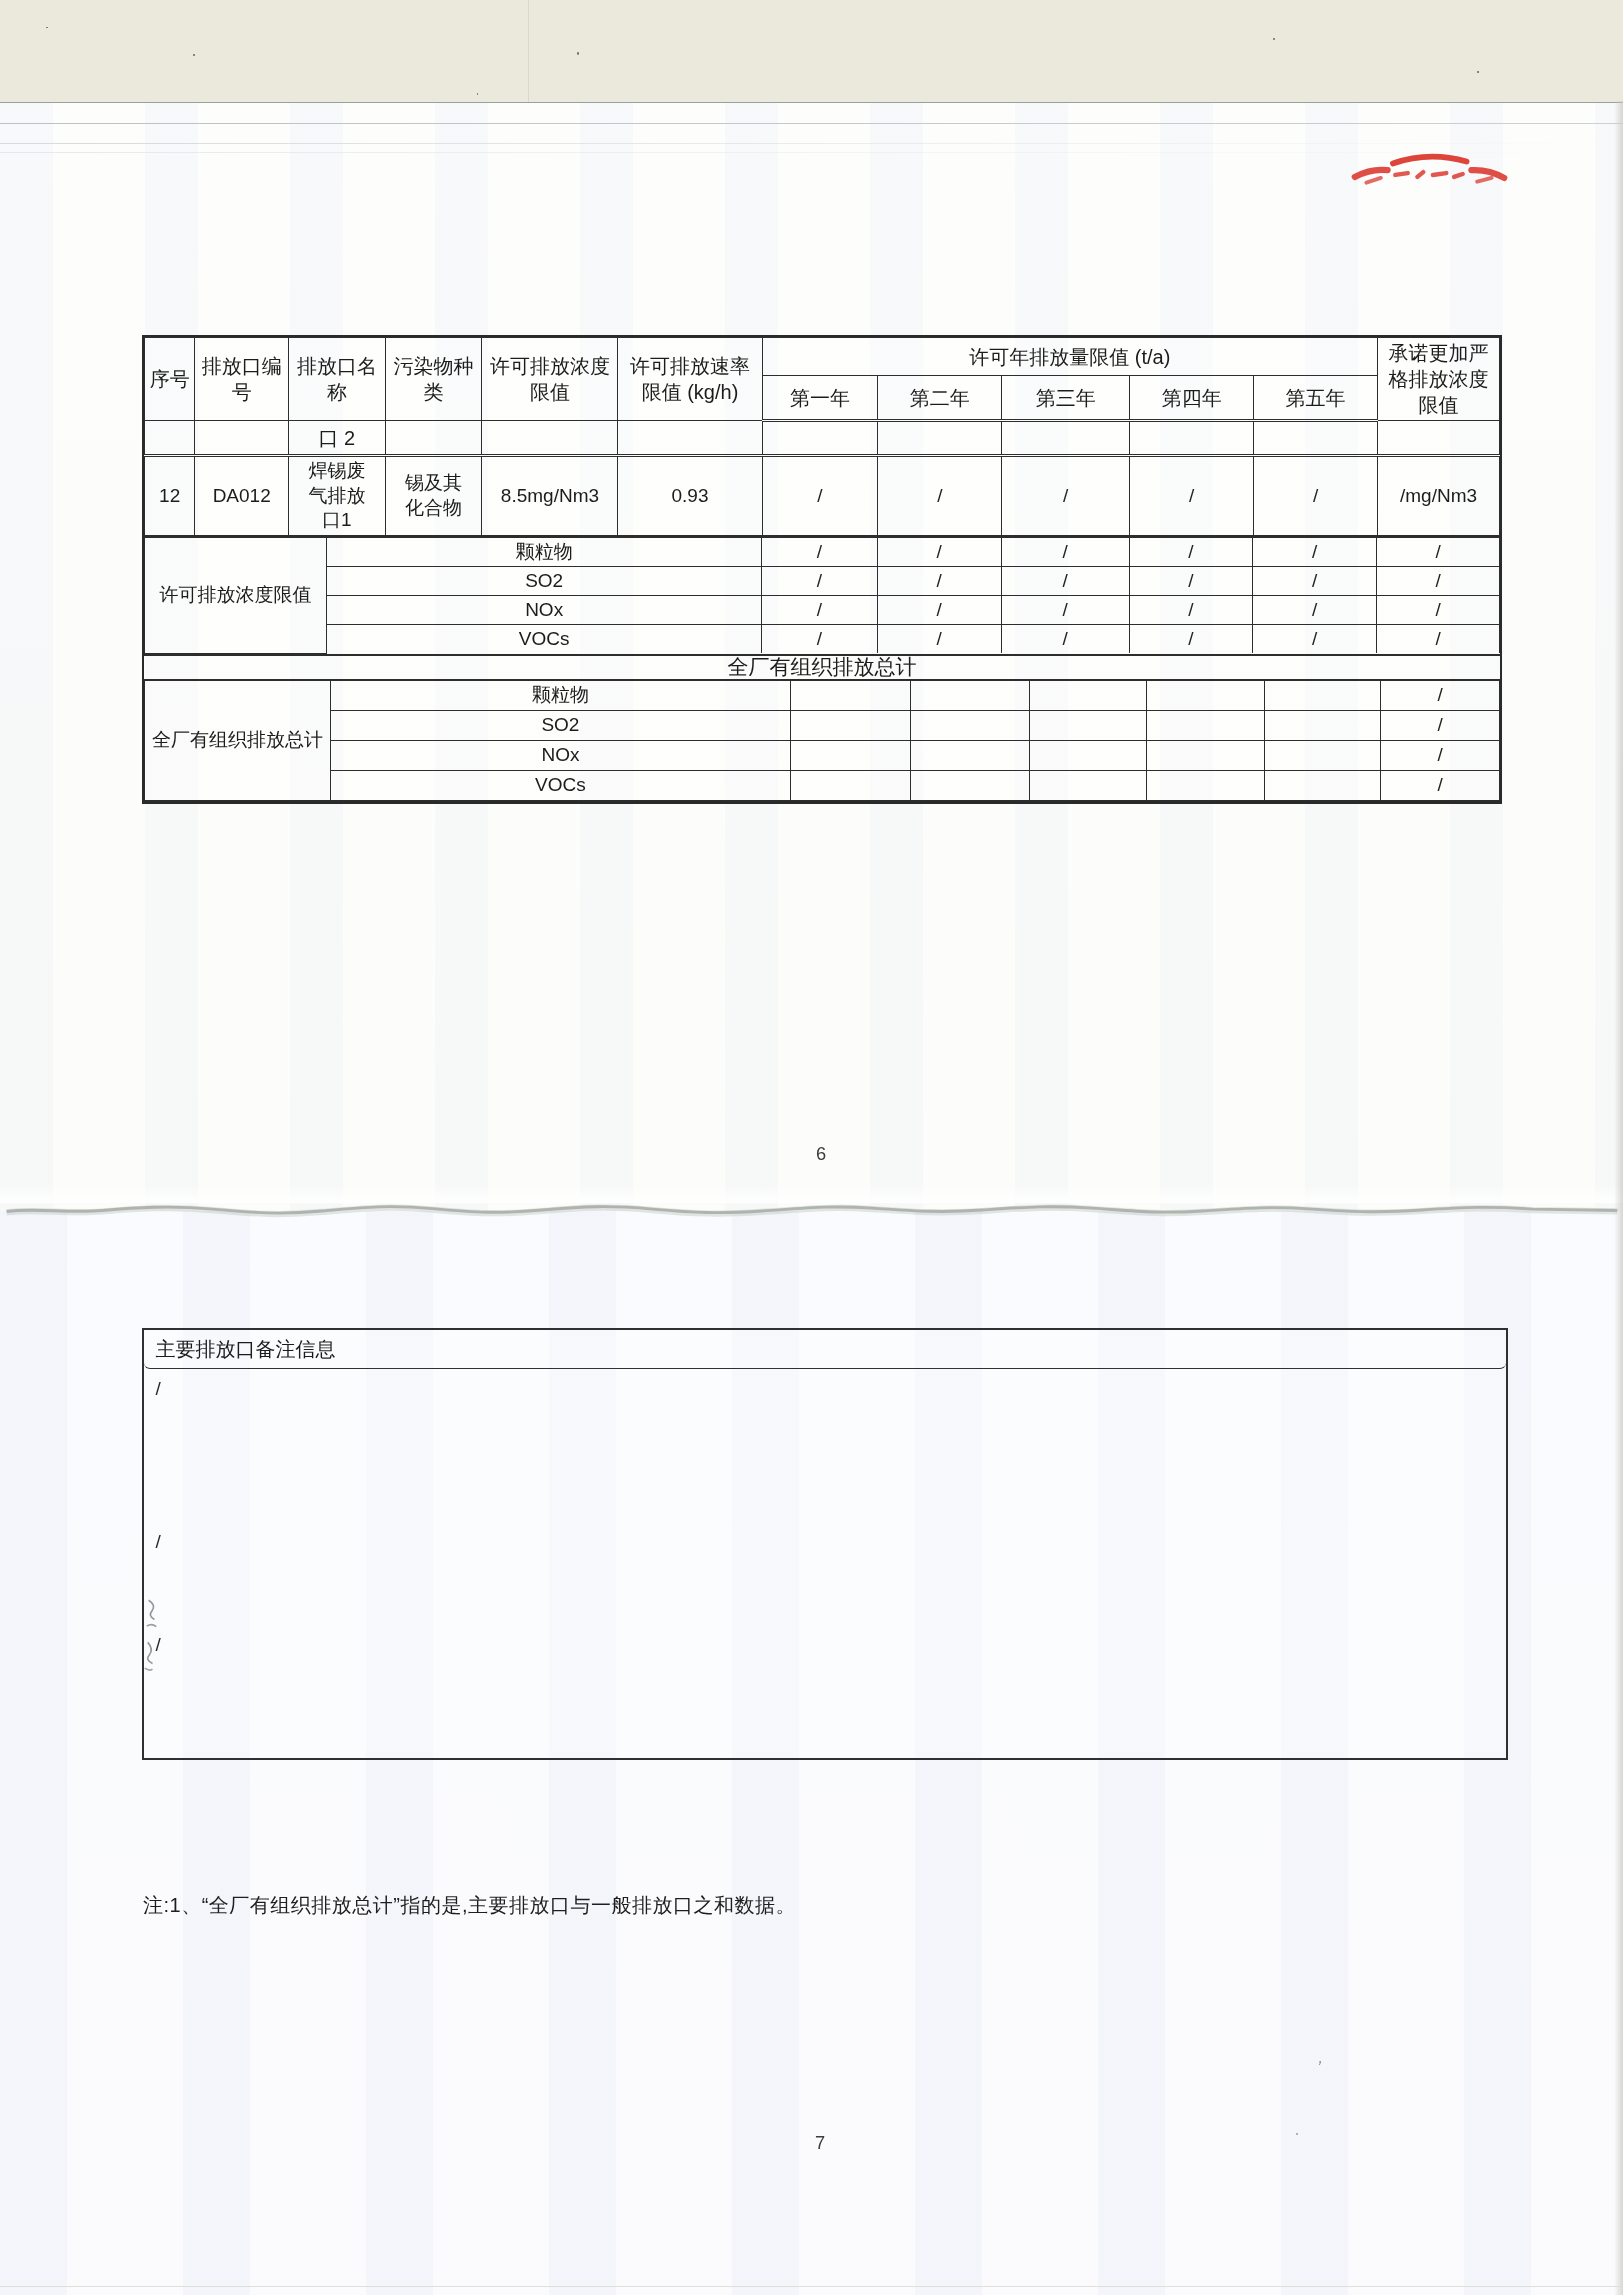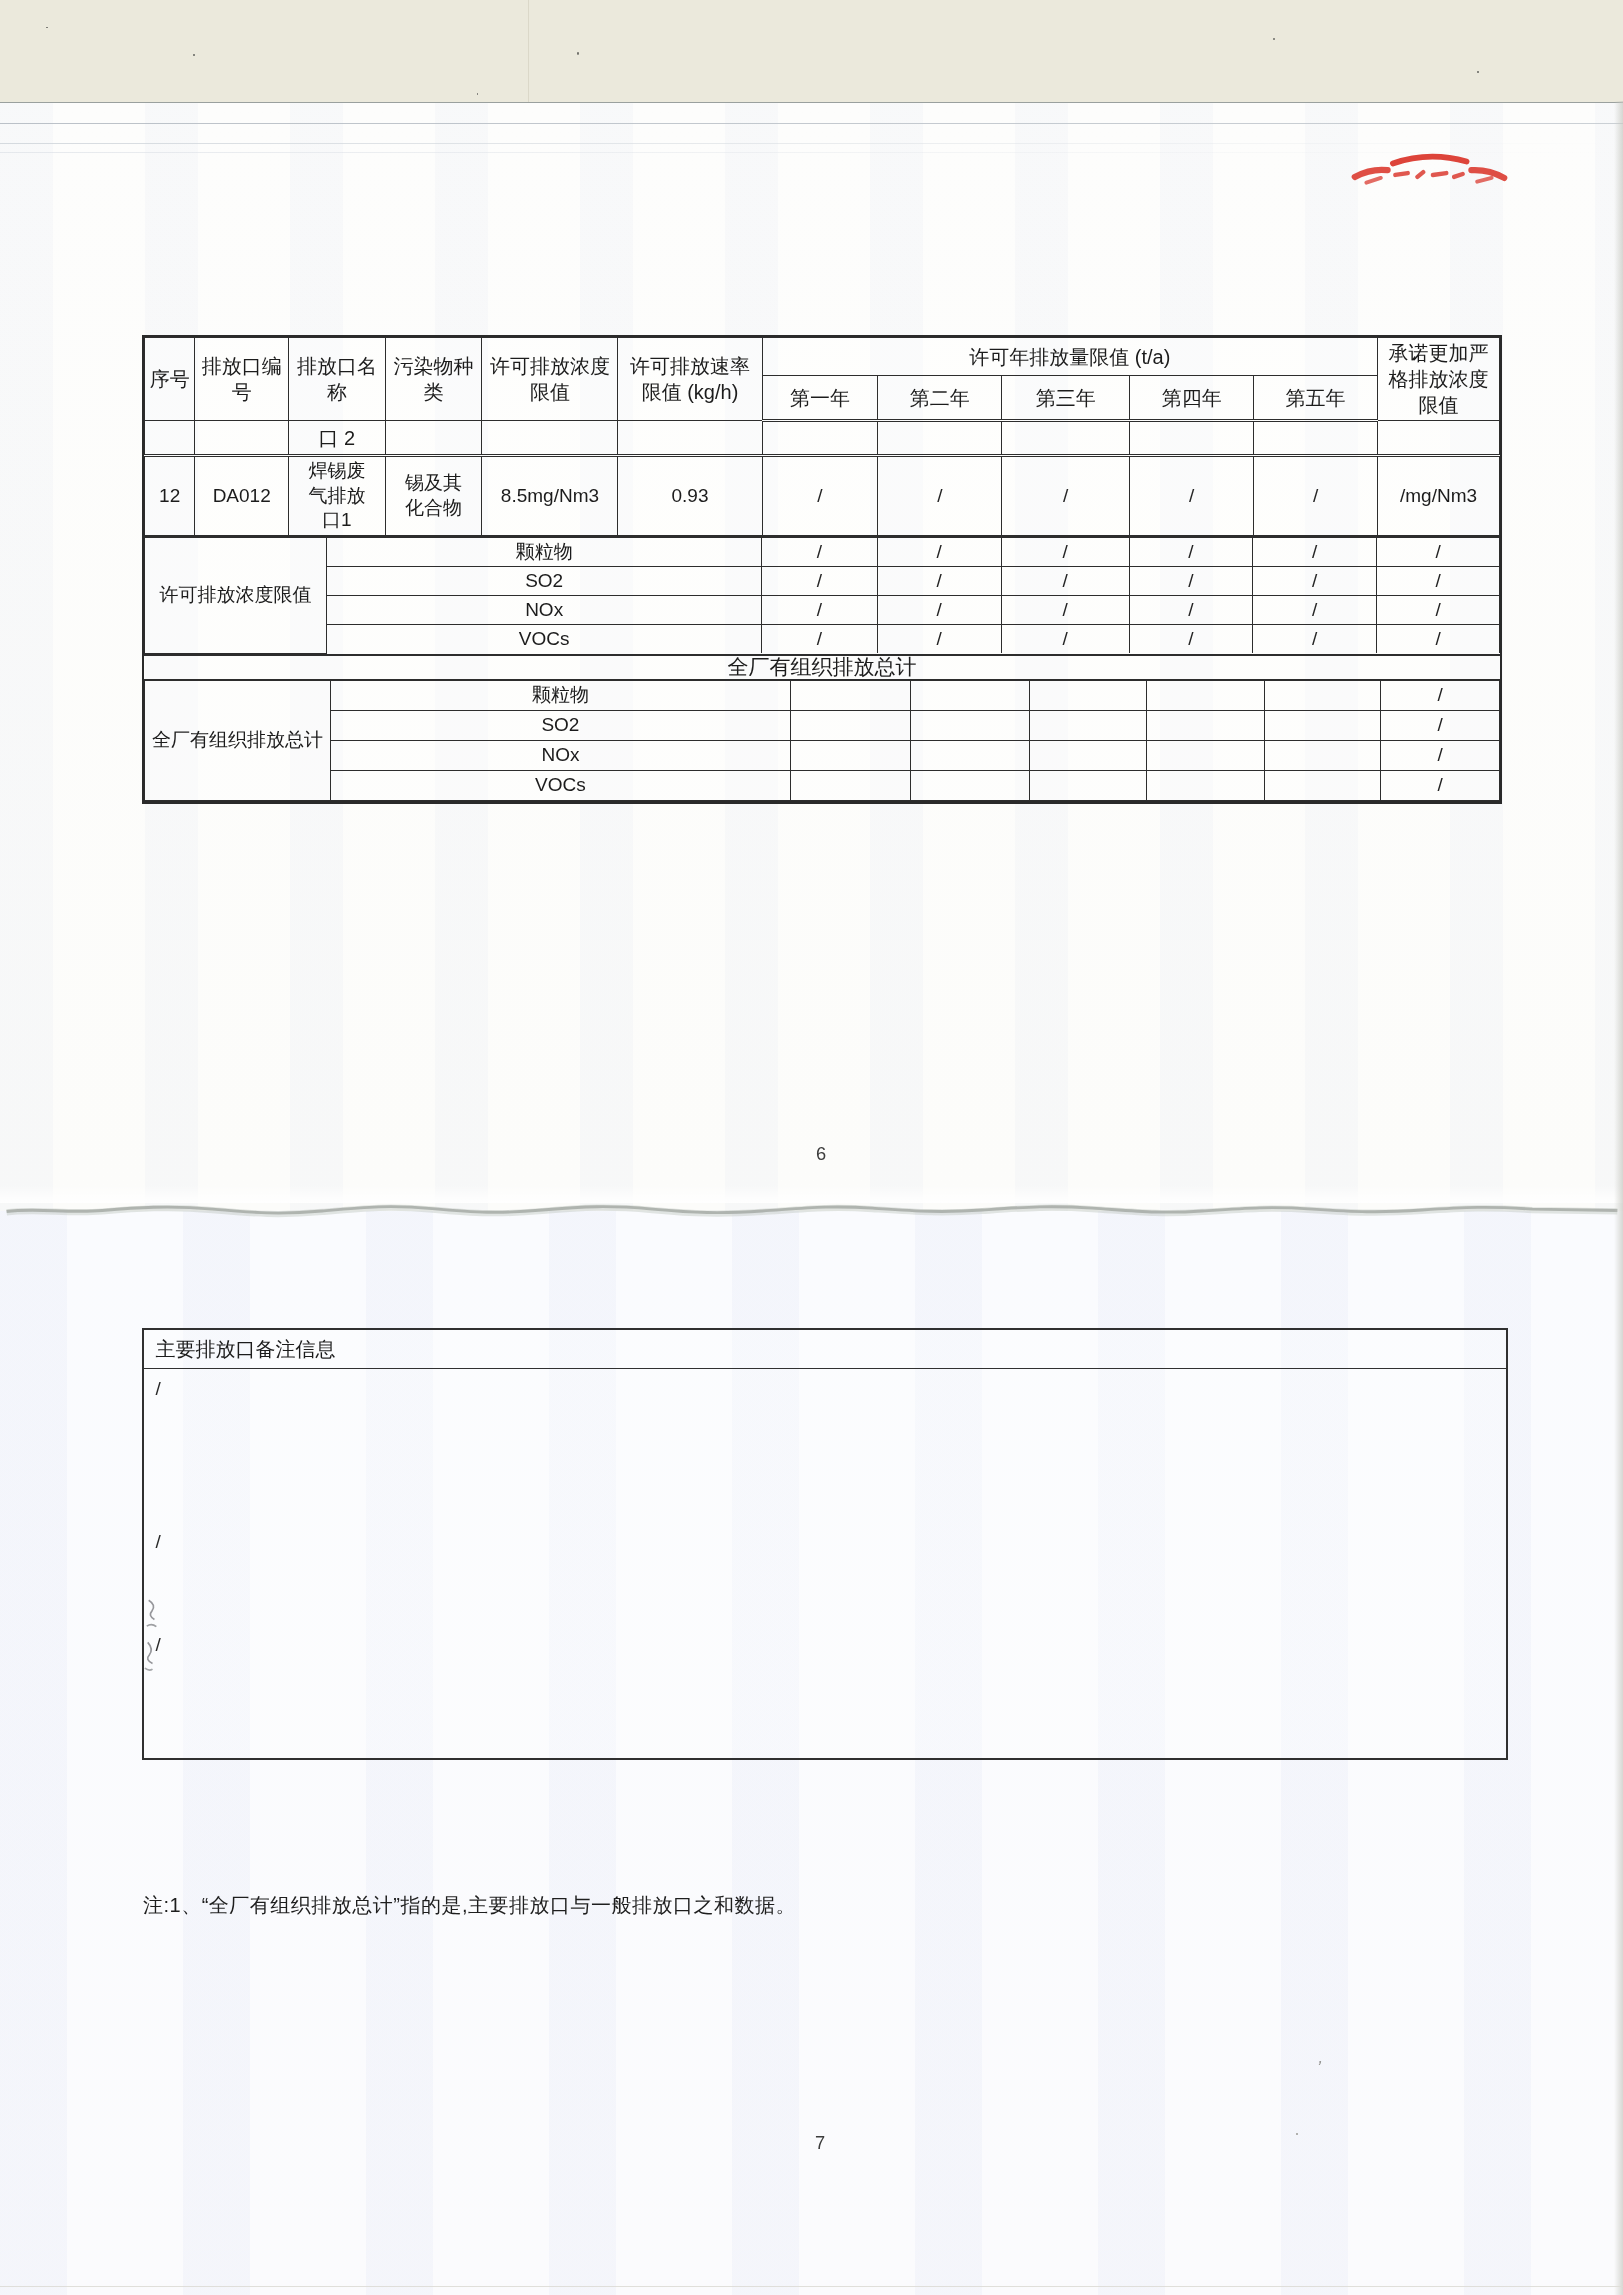--- a/index.html
+++ b/index.html
@@ -52,21 +52,21 @@
   .t3 tr:first-child td{border-top:none;}
   .lbl{font-size:21px;line-height:1.35;}
   .sl{font-size:18.3px;color:#242424;}
   .banner{height:23px;display:flex;align-items:center;justify-content:center;
           font-size:21px;border-top:2.4px solid #2d2d2d;border-bottom:2.4px solid #2d2d2d;}
 
   
   .remarks{position:absolute;left:142px;top:1328px;width:1362px;border:2.4px solid #303030;
            background:rgba(255,255,255,0.3);}
   .rb-title{display:flex;align-items:center;padding-left:11.6px;font-size:20px;
-            border-bottom:1.9px solid #303030;}
+            border-bottom:1.9px solid #303030;border-radius:6px;}
   .rb-title.bt{border-top:1.9px solid #303030;}
   .rb-t1{height:38px;}
   .rb-t2{height:44px;}
   .rb-t3{height:34px;}
   .rb-content{position:relative;font-size:19px;padding:8.7px 0 0 11.6px;color:#2a2a2a;}
   .rb-c1{height:145px;}
   .rb-c2{height:94px;}
   .rb-c3{height:124px;}
 
   .footnote{position:absolute;left:143px;top:1892px;font-size:20px;letter-spacing:0.5px;color:#1e1e1e;}

